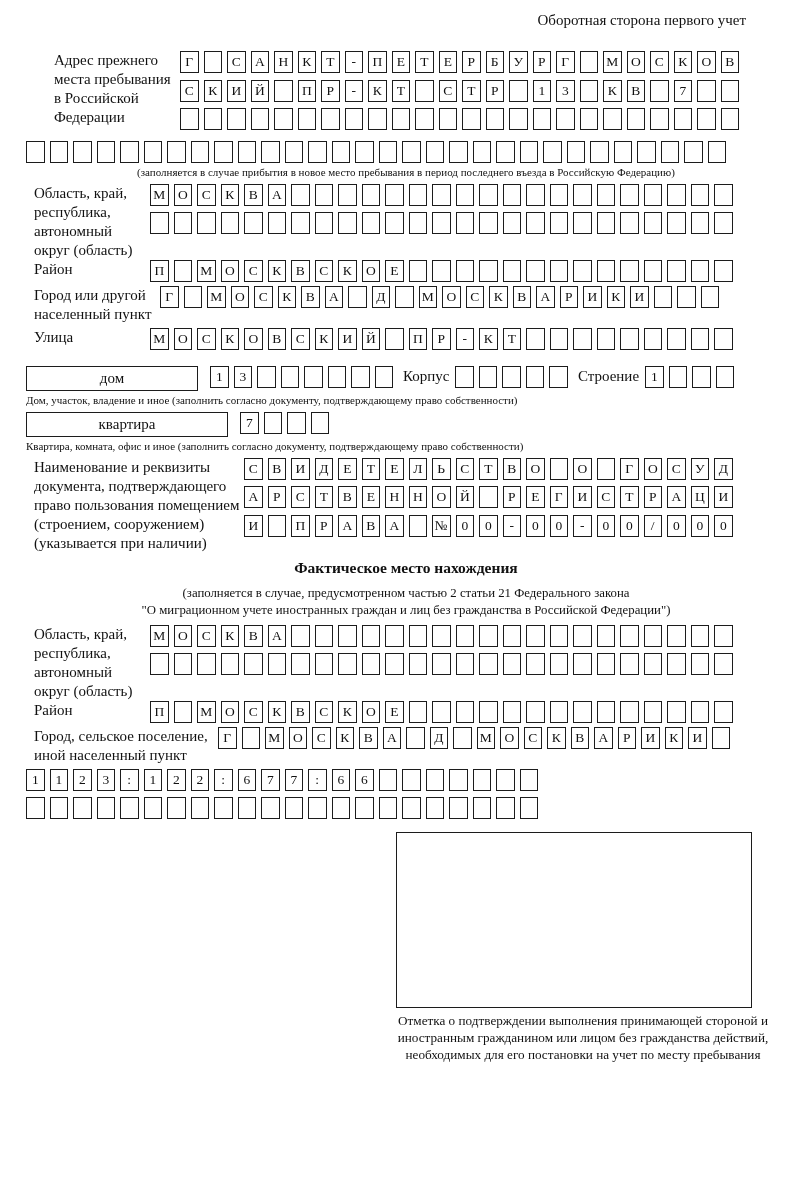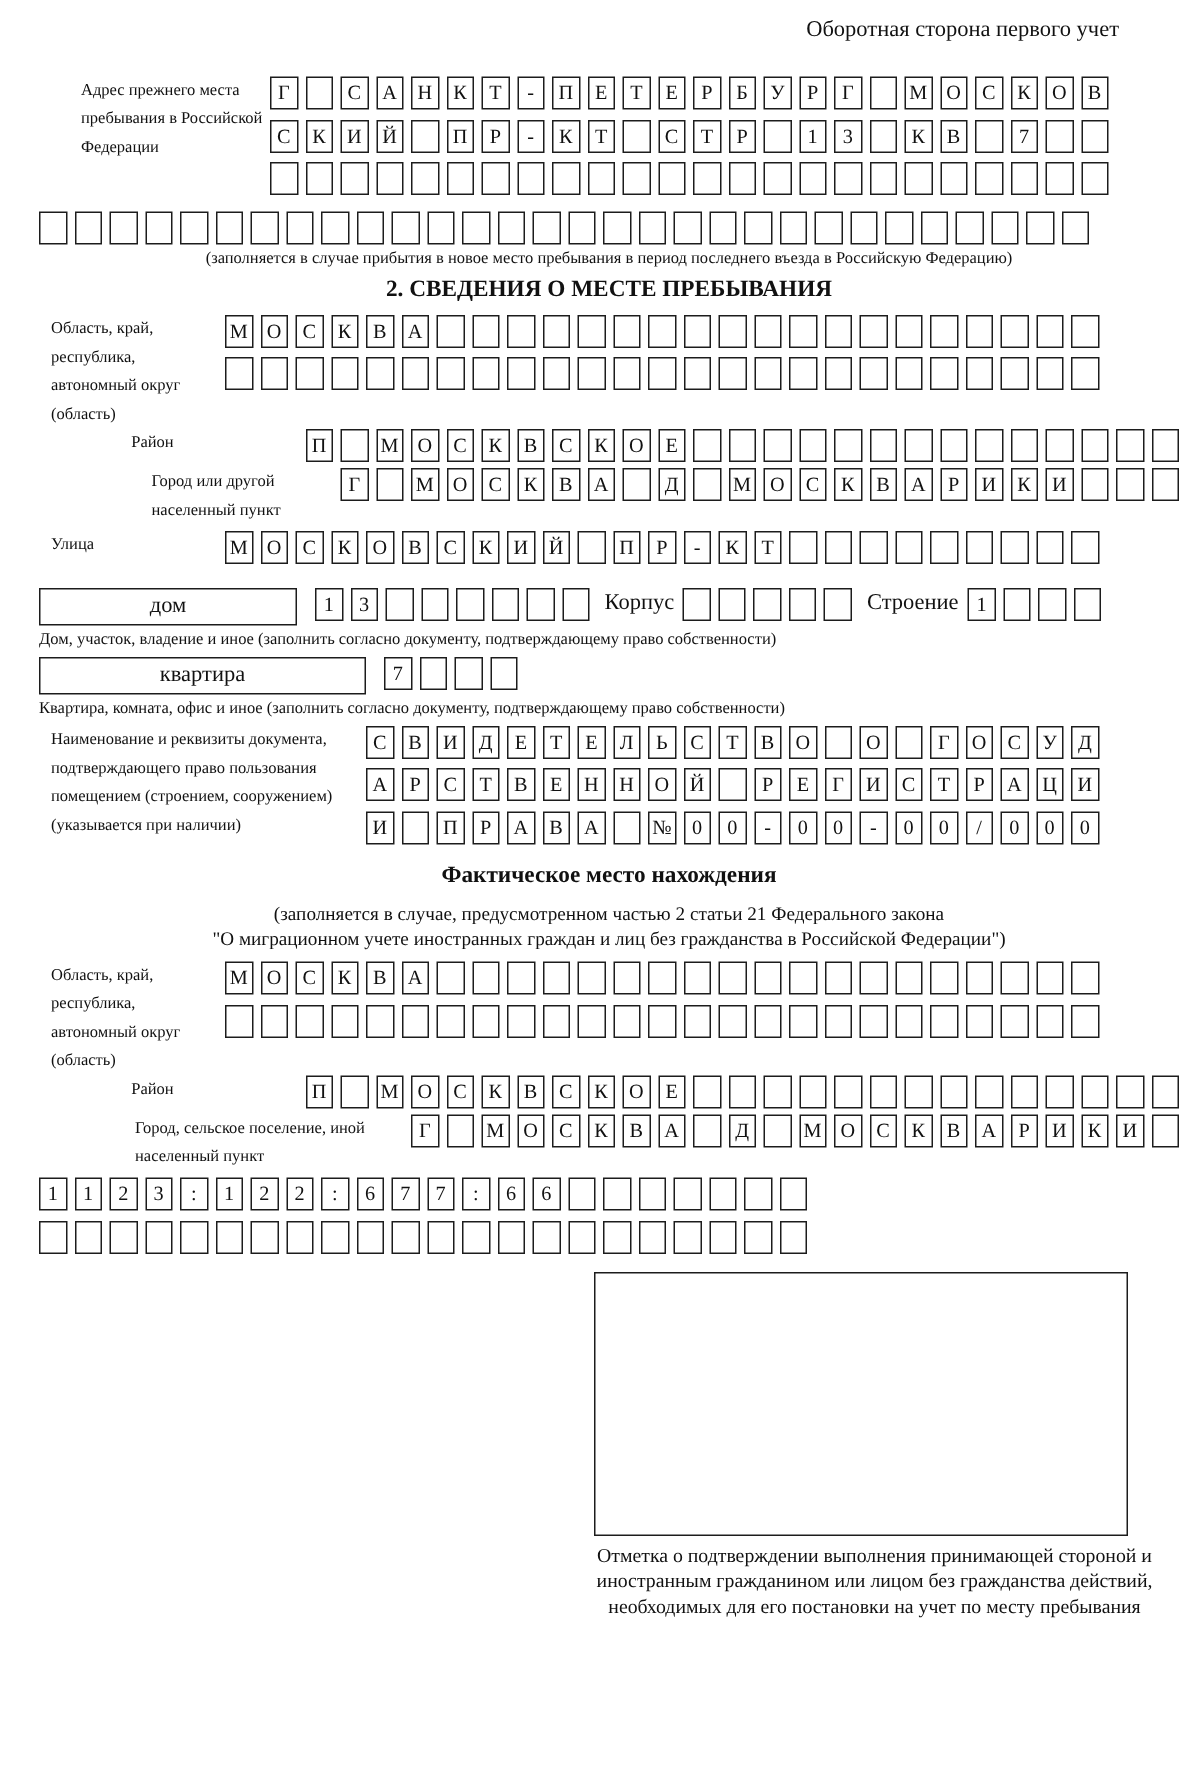--- a/index.html
+++ b/index.html
@@ -6,21 +6,21 @@
   html,body { background:#fff; }
   body {
     width: 800px; height: 1180px;
     font-family: "Liberation Serif", "DejaVu Serif", serif;
     color:#111;
     padding: 12px 14px 10px 26px;
     overflow: hidden;
   }
   .header-note { text-align: right; font-size: 15px; padding-right: 40px; margin-bottom: 22px; }
   .flexrow { display:flex; align-items: flex-start; }
-  .label { font-size: 11px; line-height: 19px; flex: none; }
+  .label { font-size: 15px; line-height: 19px; flex: none; }
   .w154 { width: 154px; padding-left: 28px; }
   .w124 { width: 124px; padding-left: 8px; }
   .w134 { width: 134px; padding-left: 8px; }
   .w192 { width: 192px; padding-left: 8px; }
   .w184 { width: 184px; padding-left: 8px; }
   .w218 { width: 218px; padding-left: 8px; }
   .rows > .cells { margin-bottom: 6.5px; }
   .cells { display:flex; gap:5px; flex:none; }
   .cell {
     width: 18.5px; height: 22px; flex:none;
@@ -37,21 +37,21 @@
   }
   .inline-label { font-size: 15px; padding: 2px 6px 0 10px; flex:none;text-align:center; }
   .houserow { display:flex; align-items: flex-start; margin-top: 16px; }
   .stayrow { display:flex; align-items:center; margin-top: 6px; font-size: 15px; }
   .cbox { width: 20px; height: 24px; margin: 0 10px 0 8px; }
   .opt-label { margin-right: 16px; }
   .subnote { font-size: 12.8px; margin: 2px 0 6px 170px; }
   .fact-note { font-size: 12.8px; text-align:center; line-height: 17px; }
   .stamp-box { width: 356px; height: 176px; border: 1.5px solid #1c1c1c; margin: 6px 0 4px 370px; }
   .stamp-caption { width: 410px; margin-left: 352px; text-align:center; font-size: 13.2px; line-height: 17px; }
-  .mb4 { margin-bottom: 4px; justify-content: flex-end; }
+  .mb4 { margin-bottom: 4px; }
   .mb6 { margin-bottom: 6px; }
   .mt4 { margin-top: 4px; }
 </style>
 </head>
 <body>
 
 <div>
 
   <div class="header-note">Оборотная сторона первого учет</div>
 
@@ -165,21 +165,20 @@
       <span class="cell"></span>
       <span class="cell"></span>
       <span class="cell"></span>
       <span class="cell"></span>
       <span class="cell"></span>
       <span class="cell"></span>
       <span class="cell"></span>
     </div>
   <div class="note center">(заполняется в случае прибытия в новое место пребывания в период последнего въезда в Российскую Федерацию)</div>
 
-  <div class="sec-title">2. СВЕДЕНИЯ О МЕСТЕ ПРЕБЫВАНИЯ</div>
 
   <div class="flexrow">
     <div class="label w124">Область, край, республика, автономный округ (область)</div>
     <div class="rows">
       <div class="cells">
           <span class="cell">М</span>
           <span class="cell">О</span>
           <span class="cell">С</span>
           <span class="cell">К</span>
           <span class="cell">В</span>
@@ -350,21 +349,21 @@
     <div class="cells">
         <span class="cell">1</span>
         <span class="cell"></span>
         <span class="cell"></span>
         <span class="cell"></span>
       </div>
   </div>
   <div class="note">Дом, участок, владение и иное (заполнить согласно документу, подтверждающему право собственности)</div>
 
   <div class="flexrow">
-    <div class="namedbox" style="width:218px">квартира</div>
+    <div class="namedbox" style="width:202px">квартира</div>
     <div class="cells" style="margin-left:12px">
         <span class="cell">7</span>
         <span class="cell"></span>
         <span class="cell"></span>
         <span class="cell"></span>
       </div>
   </div>
   <div class="note">Квартира, комната, офис и иное (заполнить согласно документу, подтверждающему право собственности)</div>
 
 

